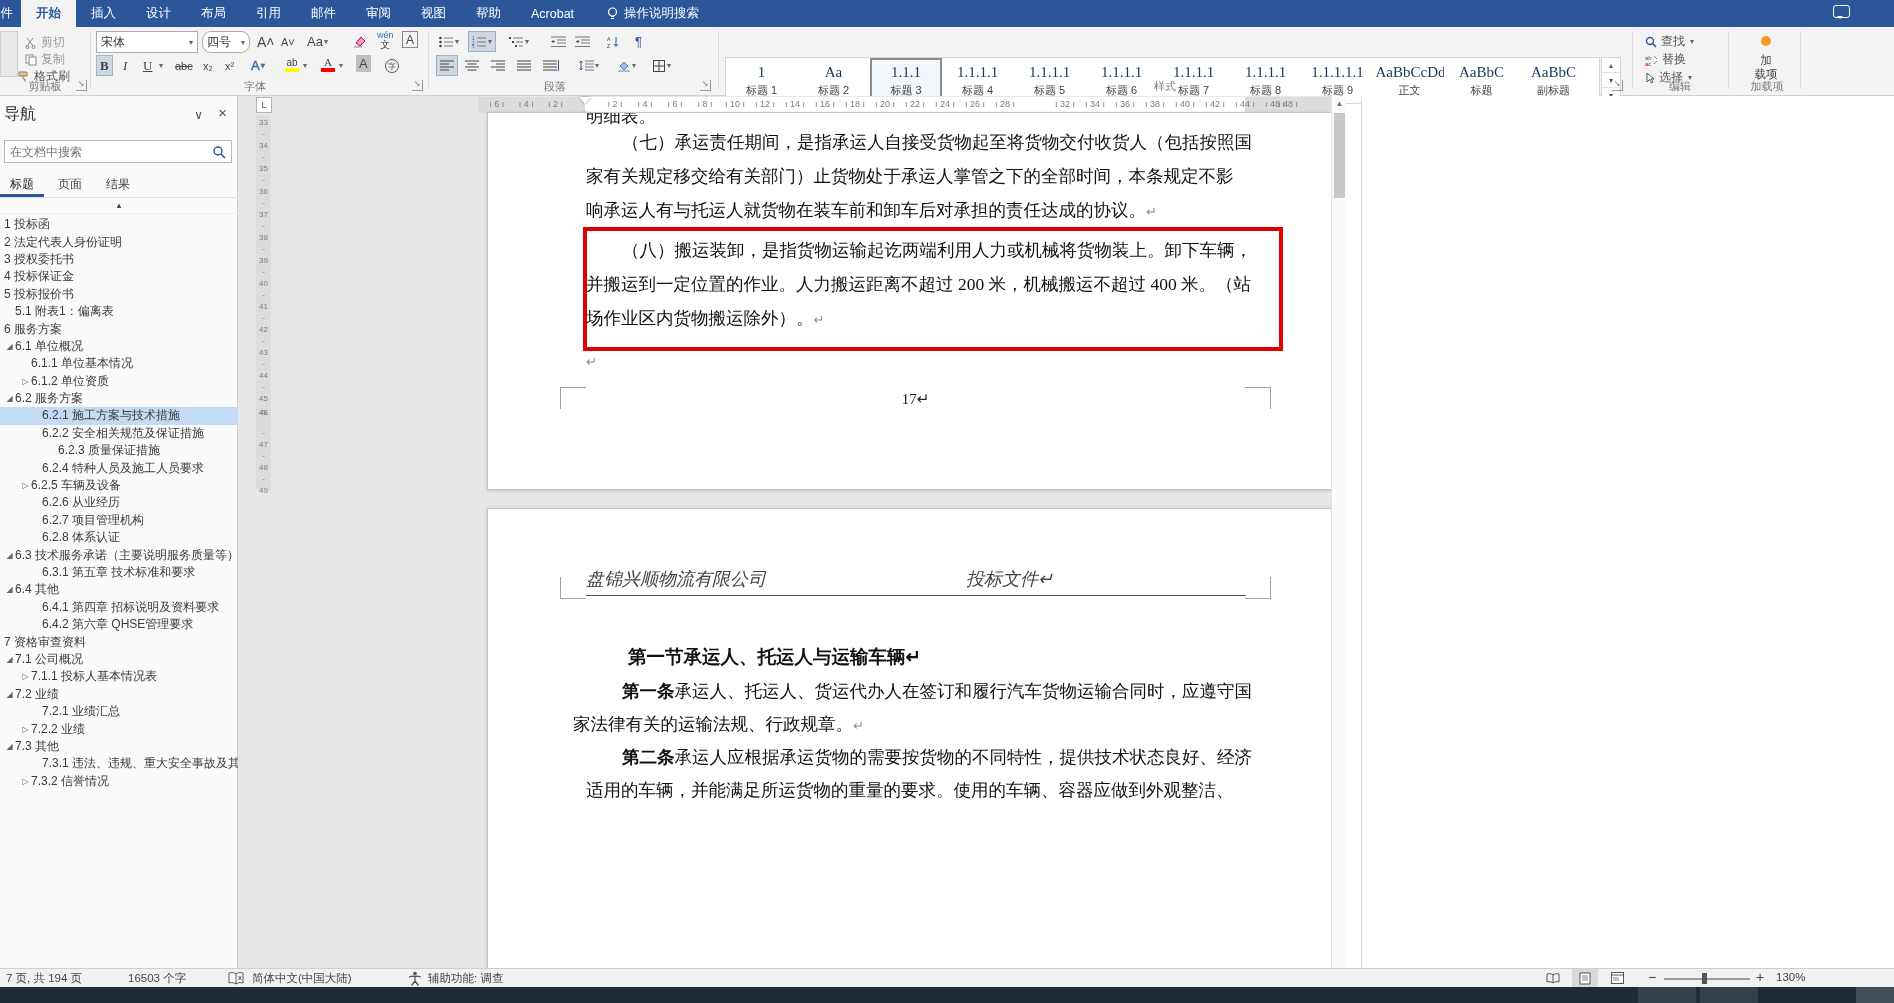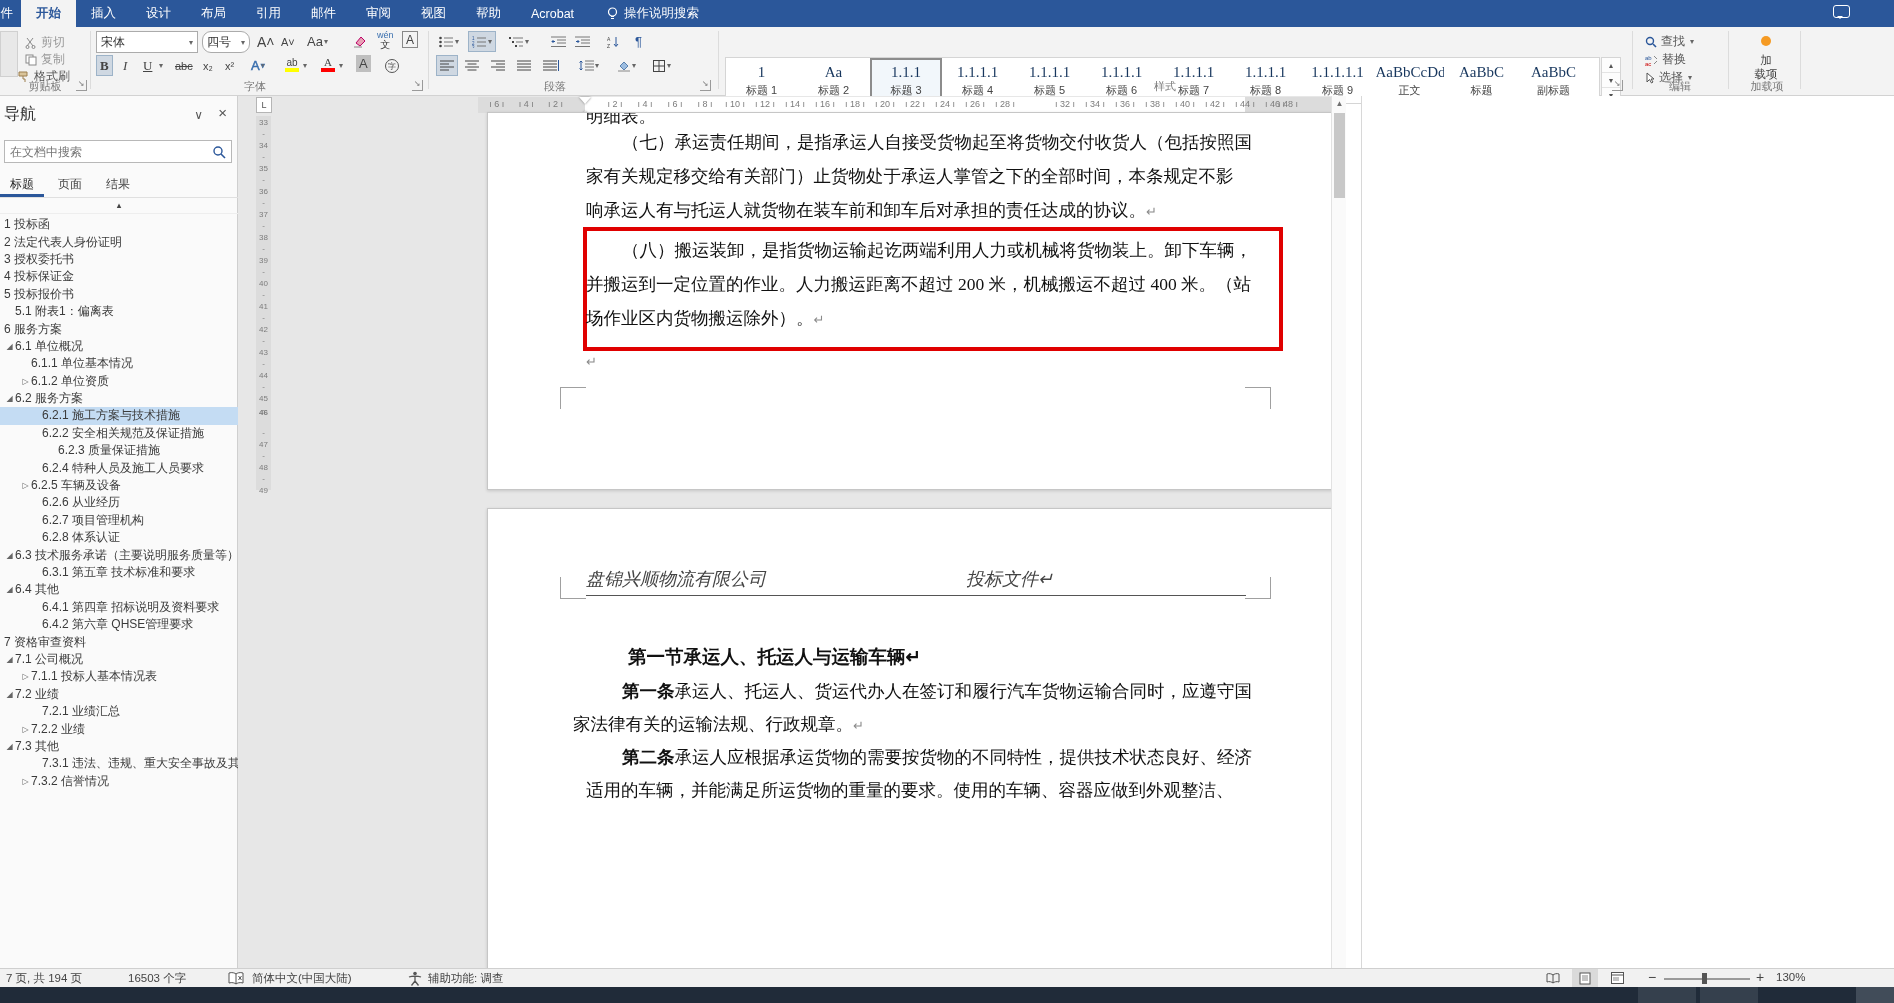--- a/index.html
+++ b/index.html
@@ -629,20 +629,21 @@
         </div>
       <div id="redbox"></div>
       <div id="para8">
           <div class="dline" style="left: 134px; top: 120px;">（八）搬运装卸，是指货物运输起讫两端利用人力或机械将货物装上。卸下车辆，</div>
           <div class="dline" style="left: 98px; top: 154px;">并搬运到一定位置的作业。人力搬运距离不超过 200 米，机械搬运不超过 400 米。（站</div>
           <div class="dline" style="left: 98px; top: 188px;">场作业区内货物搬运除外）。<span class="mark">↵</span></div>
         </div>
       <div class="dline mark" style="left:98px;top:232px;">↵</div>
       <div class="cropmark cm-bl" style="left:72px;top:274px;"></div>
       <div class="cropmark cm-br" style="left:757px;top:274px;"></div>
+      <div id="pagenum">17↵</div>
     </div>
 
     <div class="page" id="page2">
       <div class="cropmark cm-tl" style="left:72px;top:68px;"></div>
       <div class="cropmark cm-tr" style="left:757px;top:68px;"></div>
       <div class="abs hdr-it" style="left:98px;top:58px;">盘锦兴顺物流有限公司</div>
       <div class="abs hdr-it" style="left:478px;top:58px;">投标文件↵</div>
       <div id="hdr-rule"></div>
       <div class="dline" style="left:140px;top:131px;font-weight:bold;font-size:18.5px;">第一节承运人、托运人与运输车辆↵</div>
       <div id="p2para1">

